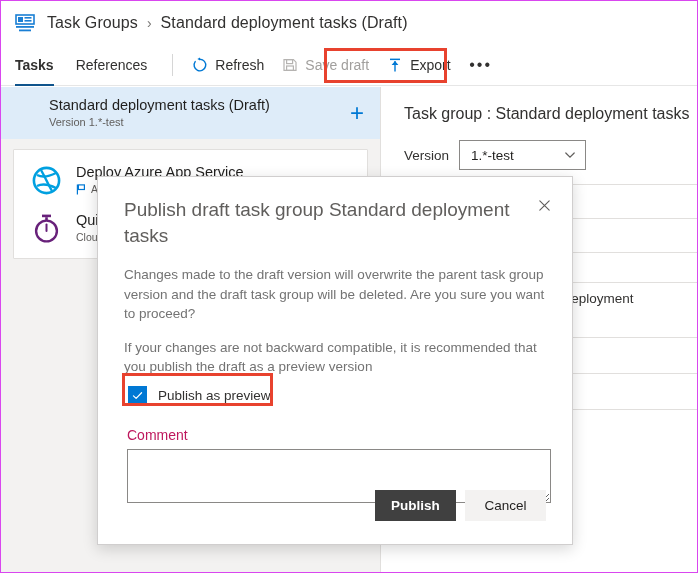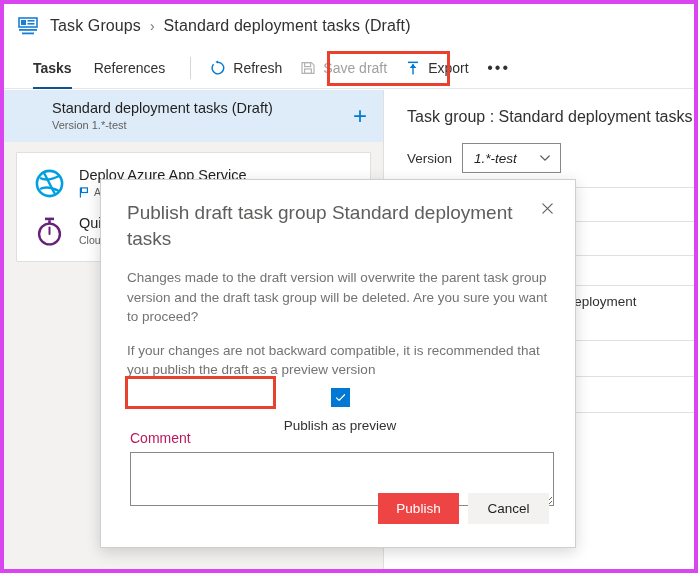--- a/index.html
+++ b/index.html
@@ -8,21 +8,21 @@
     width: 698px; height: 573px;
     background: #ffffff;
     font-family: "Liberation Sans", sans-serif;
     color: #201f1e;
     overflow: hidden;
   }
   #app {
     position: relative;
     width: 698px; height: 573px;
     background: #ffffff;
-    border: 4px solid #d946ef;
+    border: 1px solid #d946ef;
     overflow: hidden;
   }
 
   
   .breadcrumb {
     position: absolute; left: 0; top: 0;
     width: 698px; height: 44px;
     display: flex; align-items: center;
     padding-left: 12px;
     background: #ffffff;
@@ -40,21 +40,21 @@
   }
 
   
   .toolbar {
     position: absolute; left: 0; top: 44px;
     width: 698px; height: 41px;
     display: flex; align-items: center;
     background: #ffffff;
     border-bottom: 1px solid #e6e6e6;
   }
-  .tabs { display: flex; align-items: flex-start; height: 41px; padding-left: 15px; }
+  .tabs { display: flex; align-items: flex-start; height: 41px; }
   .tab {
     display: flex; align-items: center;
     padding: 0 11px; height: 41px;
     font-size: 14px; color: #323130;
     position: relative; white-space: nowrap;
   }
   .tab:first-child { padding-left: 14px; }
   .tab.active { font-weight: bold; }
   .tab.active::after {
     content: ""; position: absolute;
@@ -137,25 +137,25 @@
     padding: 16px 0 0 22px;
     overflow: hidden;
   }
   .rp-title {
     font-size: 16px; color: #323130; white-space: nowrap;
     line-height: 22px; margin-bottom: 15px;
   }
   .version-row { display: flex; align-items: center; gap: 10px; }
   .version-label { font-size: 13.5px; color: #323130; }
   .version-select {
-    width: 99px; height: 30px;
+    width: 127px; height: 30px;
     border: 1px solid #8a8886; background: #ffffff;
     display: flex; align-items: center; justify-content: space-between;
     padding: 0 9px 0 11px;
-    font-size: 13.5px; color: #201f1e; font-style: italic;
+    font-size: 13.5px; color: #201f1e;
   }
   .chev { width: 12px; height: 12px; flex: 0 0 auto; }
   .field-stack { margin-top: 14px; width: 420px; }
   .field-row {
     border-top: 1px solid #e1dfdd;
     font-size: 13.5px; color: #323130;
     display: flex; align-items: center;
     white-space: nowrap;
   }
 
@@ -183,21 +183,21 @@
     color: #605e5c;
   }
   .dlg-body { padding: 16px 26px 0 26px; }
   .dlg-para {
     font-size: 13.5px; line-height: 19.5px; color: #737373;
     margin: 0 0 14px 0;
   }
   .dlg-para.second { margin-bottom: 8px; }
   .check-row {
     display: flex; align-items: center; gap: 11px;
-    height: 22px; margin: 6px 0 0 4px; flex-direction: column;
+    height: 22px; margin: 6px 0 0 4px;
   }
   .checkbox {
     width: 19px; height: 19px;
     background: #0078d4; border: 1px solid #0078d4;
     display: flex; align-items: center; justify-content: center;
     flex: 0 0 auto;
   }
   .check-label { font-size: 13.5px; color: #323130; }
   .comment-label {
     font-size: 14px; color: #be185d;
@@ -212,21 +212,21 @@
     position: absolute; left: 0; right: 0; bottom: 23px;
     display: flex; justify-content: flex-end; gap: 9px;
     padding-right: 26px;
   }
   .btn {
     height: 31px; min-width: 81px;
     display: flex; align-items: center; justify-content: center;
     font-size: 13.5px;
     border: 1px solid transparent;
   }
-  .btn-primary { background: #ef4444; color: #ffffff; font-weight: normal; }
+  .btn-primary { background: #404040; color: #ffffff; font-weight: bold; }
   .btn-secondary { background: #f3f2f1; color: #201f1e; border-color: #f3f2f1; }
 </style>
 </head>
 <body>
 
 <div id="app">
 
   <div class="breadcrumb">
     <span class="bc-icon">
       <svg viewBox="0 0 24 24" width="24" height="24">

